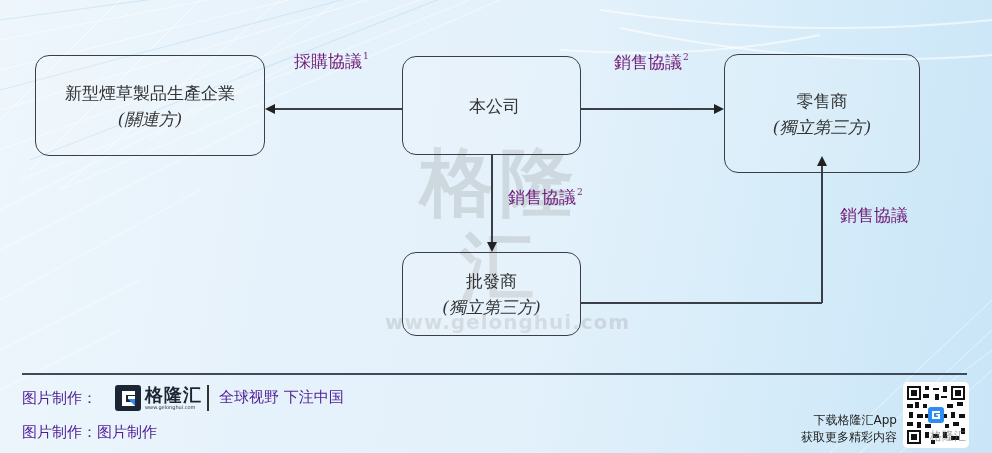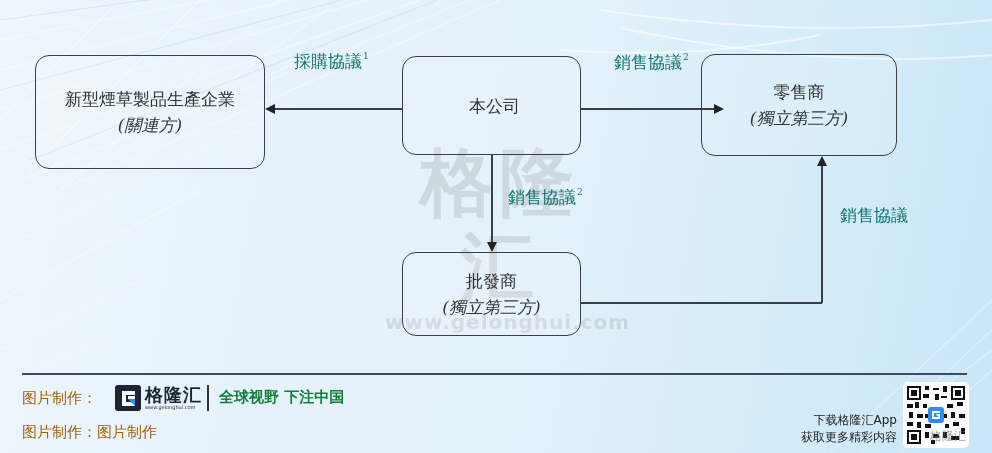--- a/index.html
+++ b/index.html
@@ -13,42 +13,42 @@
     .bg-lines { position: absolute; left: 0; top: 0; width: 992px; height: 453px; pointer-events: none; }
     .box {
       position: absolute;
       border: 1.5px solid #3a3f47;
       border-radius: 14px;
       display: flex; flex-direction: column; align-items: center; justify-content: center;
       background: rgba(255,255,255,0.12);
       font-size: 17px; line-height: 26px; color: #333;
     }
     .box .sub { font-style: italic; }
-    .label { position: absolute; font-size: 17px; color: #0f766e; white-space: nowrap; }
+    .label { position: absolute; font-size: 17px; color: #701a75; white-space: nowrap; }
     .label sup { font-size: 9px; vertical-align: 8px; margin-left: 1px; }
     .line { position: absolute; background: #3a3f47; }
     .arrow-left { position: absolute; width: 0; height: 0; border-top: 5px solid transparent; border-bottom: 5px solid transparent; border-right: 10px solid #222; }
     .arrow-right { position: absolute; width: 0; height: 0; border-top: 5px solid transparent; border-bottom: 5px solid transparent; border-left: 10px solid #222; }
     .arrow-down { position: absolute; width: 0; height: 0; border-left: 5px solid transparent; border-right: 5px solid transparent; border-top: 10px solid #222; }
     .arrow-up { position: absolute; width: 0; height: 0; border-left: 5px solid transparent; border-right: 5px solid transparent; border-bottom: 10px solid #222; }
     .watermark {
       position: absolute; left: 385px; top: 140px; width: 230px; text-align: center;
       color: rgba(150,150,150,0.28); pointer-events: none;
       font-family: "DejaVu Sans", sans-serif;
     }
     .watermark .wm-big { font-size: 74px; letter-spacing: 6px; line-height: 84px; font-weight: bold; }
     .watermark .wm-url { font-size: 20px; font-weight: bold; letter-spacing: 1px; margin-top: 2px; }
     .footer-rule { position: absolute; left: 22px; top: 373px; width: 945px; height: 2px; background: #3d4b5c; }
     .footer { font-family: "DejaVu Sans", "Liberation Sans", sans-serif; }
-    .credit { position: absolute; left: 22px; font-size: 15px; color: #a16207; white-space: nowrap; }
+    .credit { position: absolute; left: 22px; font-size: 15px; color: #4c1d95; white-space: nowrap; }
     .brand-logo { position: absolute; left: 115px; top: 385px; width: 26px; height: 26px; }
     .brand-name { position: absolute; left: 145px; top: 383px; font-size: 18px; font-weight: bold; color: #1c2533; font-family: "DejaVu Sans", sans-serif; letter-spacing: 1px; }
     .brand-url { position: absolute; left: 145px; top: 404px; font-size: 5px; color: #333; }
     .brand-sep { position: absolute; left: 207px; top: 385px; width: 2px; height: 26px; background: #333; }
-    .slogan { position: absolute; left: 219px; top: 388px; font-size: 15px; font-weight: bold; color: #15803d; white-space: nowrap; font-family: "DejaVu Sans", sans-serif; }
+    .slogan { position: absolute; left: 219px; top: 388px; font-size: 15px; font-weight: normal; color: #4c1d95; white-space: nowrap; font-family: "DejaVu Sans", sans-serif; }
     .app-promo { position: absolute; right: 95px; font-size: 12px; color: #222; text-align: right; white-space: nowrap; font-family: "DejaVu Sans", sans-serif; }
     .qr { position: absolute; left: 903px; top: 382px; width: 66px; height: 66px; background: #fff; border-radius: 5px; padding: 4px; }
     .qr svg { width: 58px; height: 58px; display: block; }
     .qr-watermark { position: absolute; left: 930px; top: 428px; font-size: 12px; color: rgba(120,120,120,0.7); font-family: "DejaVu Sans", sans-serif; }
   </style>
 </head>
 <body>
 
 <svg class="bg-lines" viewBox="0 0 992 453">
   <g stroke="#ffffff" stroke-opacity="0.55" stroke-width="1" fill="none">
@@ -84,30 +84,30 @@
       <path d="M830 453 L992 300"></path>
     <path d="M940 390 L992 350"></path>
   </g>
 </svg>
 
 <div class="watermark">
   <div class="wm-big">格隆汇</div>
   <div class="wm-url">www.gelonghui.com</div>
 </div>
 
-<div class="box" style="left:35px; top:55px; width:230px; height:114px;">
+<div class="box" style="left:35px; top:55px; width:230px; height:101px;">
   <div>新型煙草製品生產企業</div>
   <div class="sub">(關連方)</div>
 </div>
 
 <div class="box" style="left:402px; top:56px; width:179px; height:99px;padding-left:6px;">
   <div>本公司</div>
 </div>
 
-<div class="box" style="left:701px; top:54px; width:196px; height:102px;">
+<div class="box" style="left:724px; top:54px; width:196px; height:119px;">
   <div>零售商</div>
   <div class="sub">(獨立第三方)</div>
 </div>
 
 <div class="box" style="left:402px; top:252px; width:179px; height:84px;">
   <div>批發商</div>
   <div class="sub">(獨立第三方)</div>
 </div>
 
 <div class="line" style="left:273px; top:108px; width:129px; height:1.5px;"></div>

